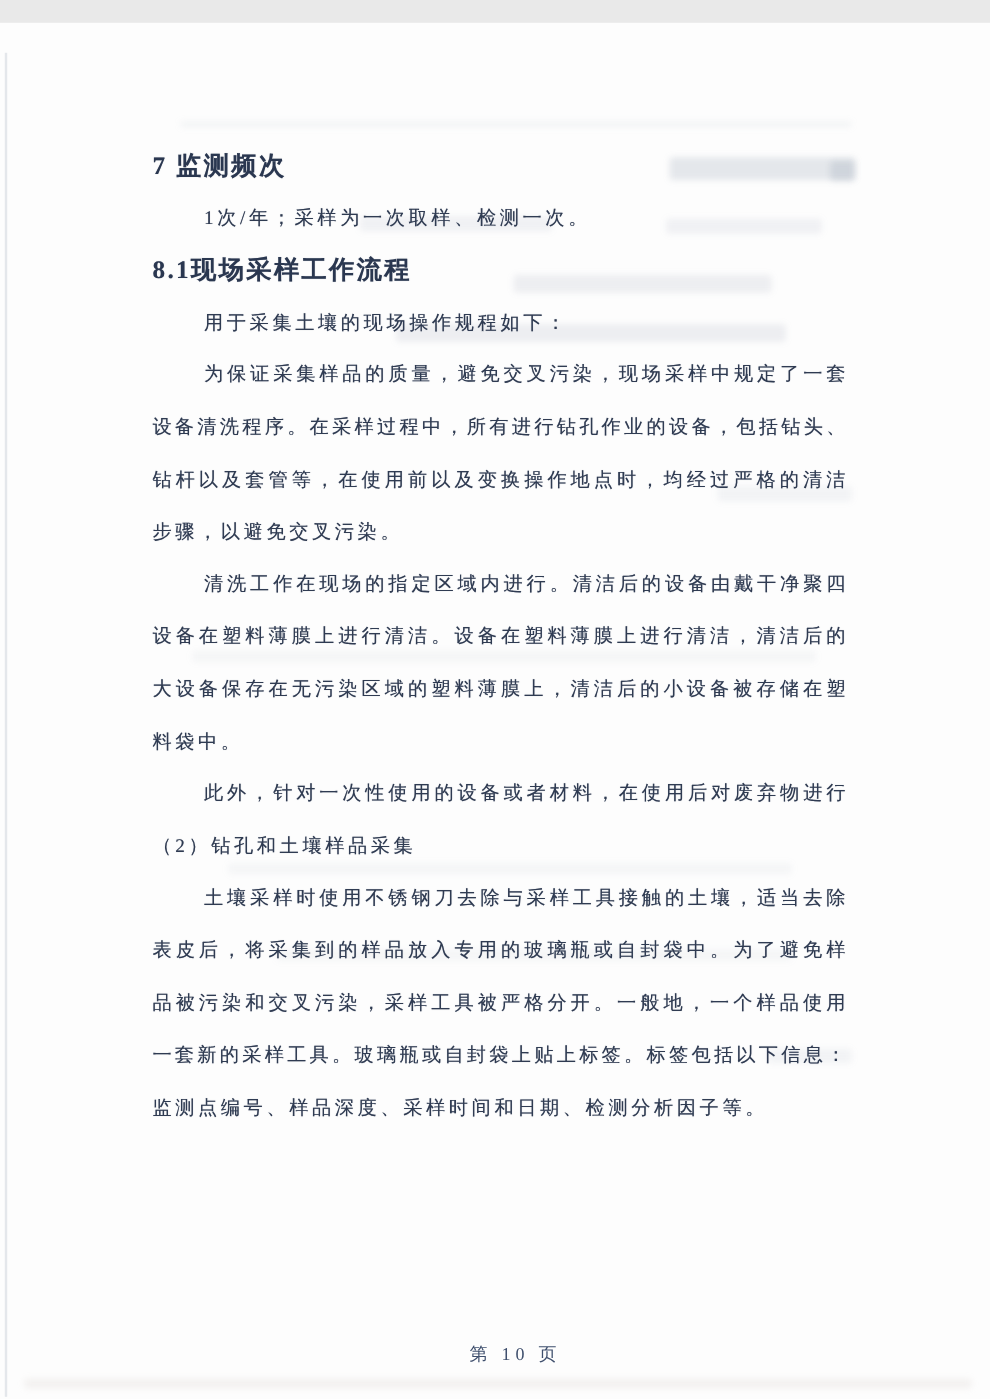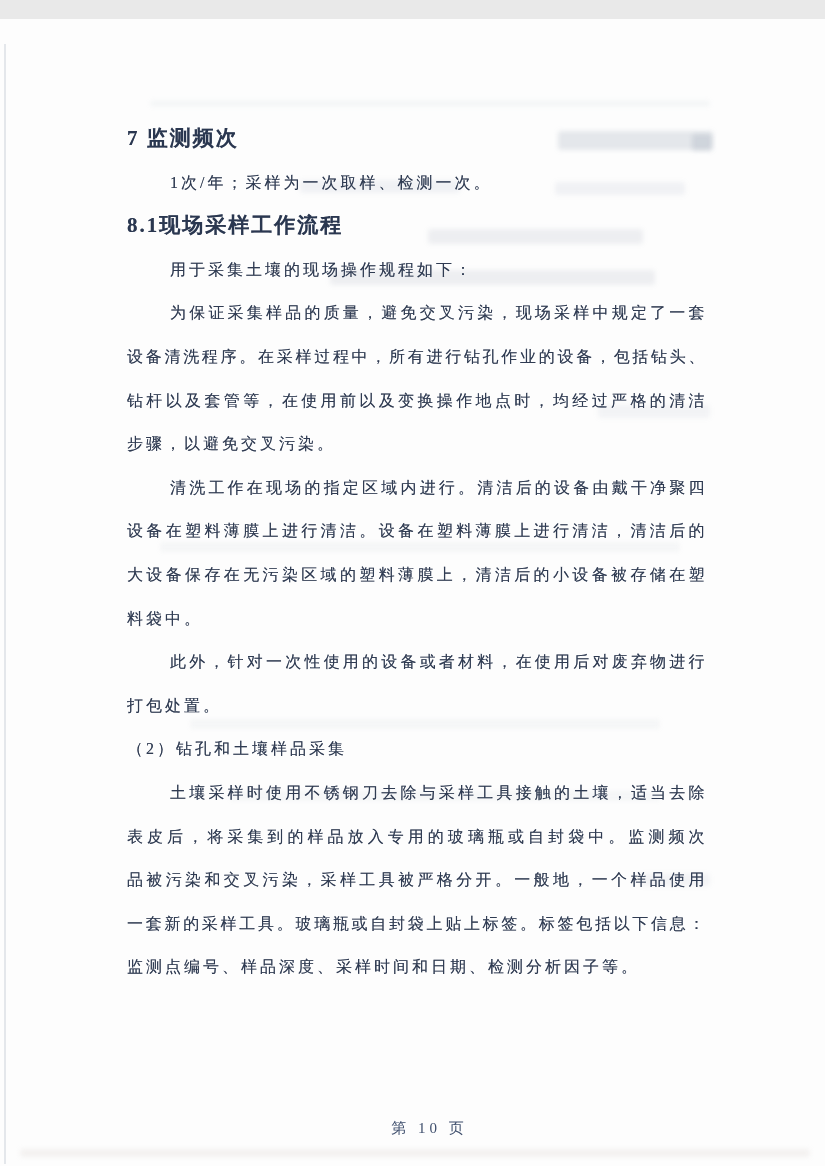--- a/index.html
+++ b/index.html
@@ -116,24 +116,23 @@
       <div class="line body indent">用于采集土壤的现场操作规程如下：</div>
       <div class="line body indent fill">为保证采集样品的质量，避免交叉污染，现场采样中规定了一套</div>
       <div class="line body fill">设备清洗程序。在采样过程中，所有进行钻孔作业的设备，包括钻头、</div>
       <div class="line body fill">钻杆以及套管等，在使用前以及变换操作地点时，均经过严格的清洁</div>
       <div class="line body">步骤，以避免交叉污染。</div>
       <div class="line body indent fill">清洗工作在现场的指定区域内进行。清洁后的设备由戴干净聚四</div>
       <div class="line body fill">设备在塑料薄膜上进行清洁。设备在塑料薄膜上进行清洁，清洁后的</div>
       <div class="line body fill">大设备保存在无污染区域的塑料薄膜上，清洁后的小设备被存储在塑</div>
       <div class="line body">料袋中。</div>
       <div class="line body indent fill">此外，针对一次性使用的设备或者材料，在使用后对废弃物进行</div>
-      <div class="line body">打包处置。</div>
       <div class="line body">（2）钻孔和土壤样品采集</div>
       <div class="line body indent fill">土壤采样时使用不锈钢刀去除与采样工具接触的土壤，适当去除</div>
-      <div class="line body fill">表皮后，将采集到的样品放入专用的玻璃瓶或自封袋中。监测频次</div>
+      <div class="line body fill">表皮后，将采集到的样品放入专用的玻璃瓶或自封袋中。为了避免样</div>
       <div class="line body fill">品被污染和交叉污染，采样工具被严格分开。一般地，一个样品使用</div>
       <div class="line body fill">一套新的采样工具。玻璃瓶或自封袋上贴上标签。标签包括以下信息：</div>
       <div class="line body">监测点编号、样品深度、采样时间和日期、检测分析因子等。</div>
     </div>
 
   <div class="footer">
     <span>第 10 页</span>
   </div>
 
 </div>

